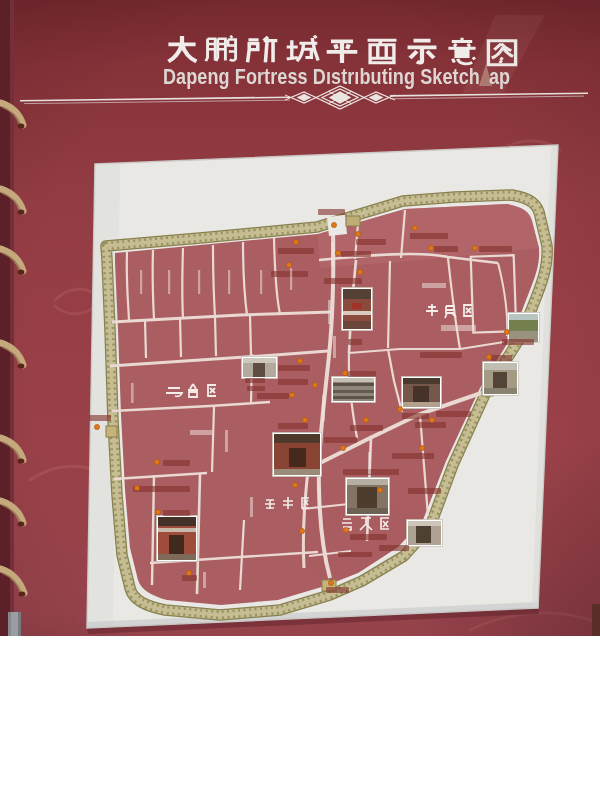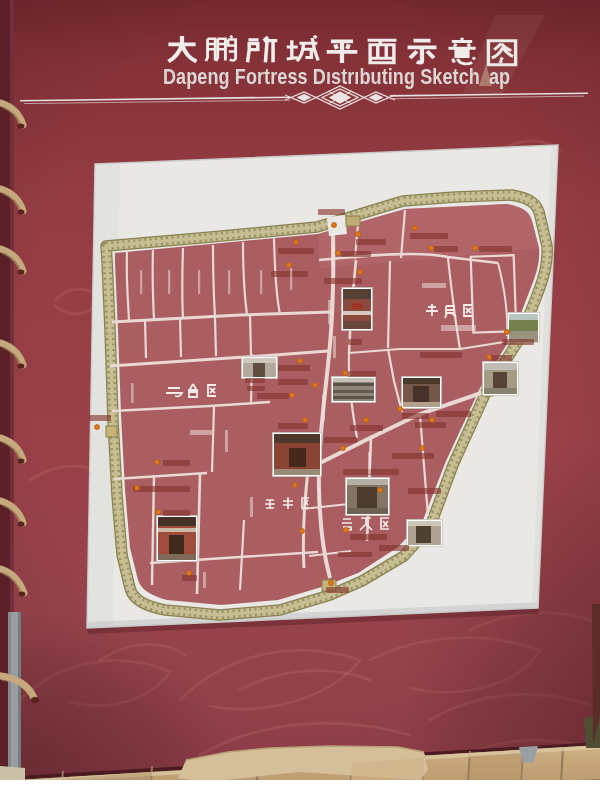--- a/index.html
+++ b/index.html
@@ -1,16 +1,16 @@
 <!DOCTYPE html>
 <html><head>
 <meta charset="utf-8">
 <style>
 html,body{margin:0;padding:0;}
-#page{position:relative;width:600px;height:780px;overflow:hidden;background:#8e3740;font-family:"Liberation Sans",sans-serif;}
+#page{position:relative;width:600px;height:636px;overflow:hidden;background:#8e3740;font-family:"Liberation Sans",sans-serif;}
 </style>
 </head>
 <body>
 <div id="page">
 <svg width="600" height="800" viewBox="0 0 600 800" xmlns="http://www.w3.org/2000/svg">
 <defs>
 <linearGradient id="bgv" x1="0" y1="0" x2="0" y2="1">
 <stop offset="0" stop-color="#74282f"></stop>
 <stop offset="0.08" stop-color="#863239"></stop>
 <stop offset="0.25" stop-color="#943c43"></stop>

